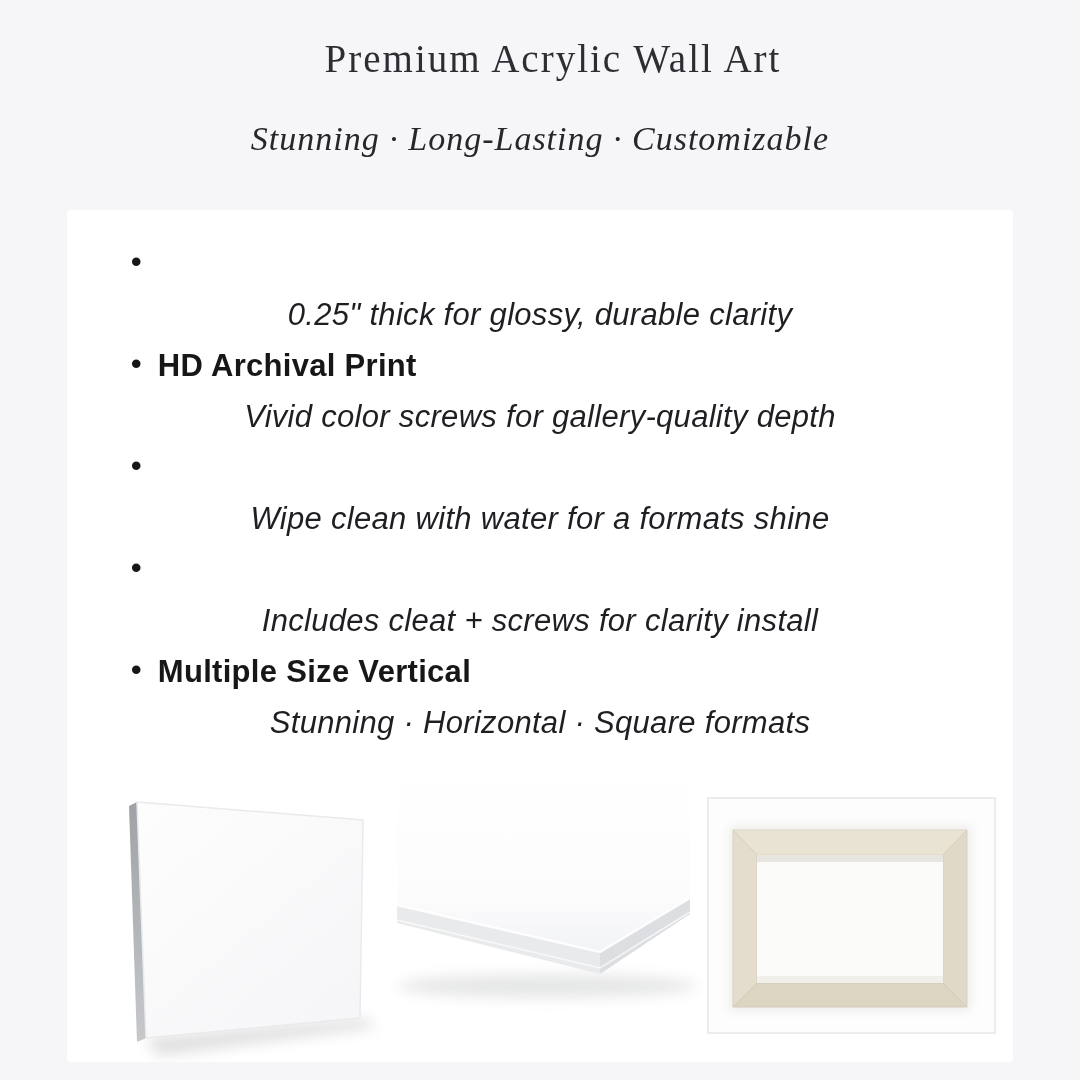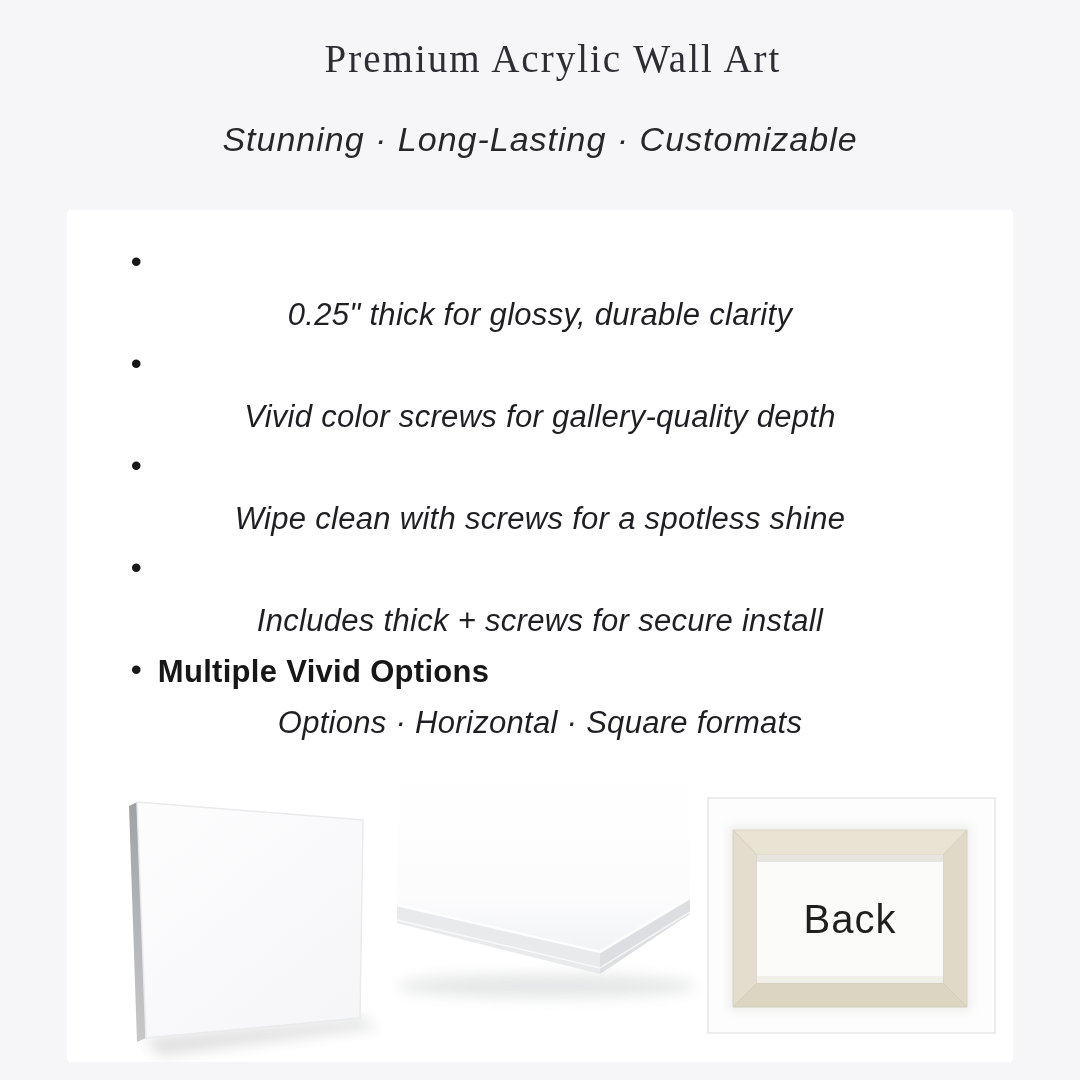--- a/index.html
+++ b/index.html
@@ -12,21 +12,21 @@
   body{font-family:"Liberation Sans",sans-serif;background:var(--page_bg);}
   .canvas{position:relative;width:1080px;height:1080px;background:var(--page_bg);overflow:hidden;}
 
   .page-title{
     position:absolute;top:36px;left:13px;width:100%;text-align:center;
     font-family:"Liberation Serif",serif;font-weight:400;font-size:39px;
     letter-spacing:2px;color:var(--title_color);
   }
   .page-subtitle{
     position:absolute;top:120px;left:0;width:100%;text-align:center;
-    font-style:italic;font-size:34px;letter-spacing:1px;color:var(--subtitle_color);
+    font-style:italic;font-size:34px;letter-spacing:1px;color:var(--subtitle_color);font-family:Liberation Serif, serif;
   }
 
   .card{
     position:absolute;left:67px;top:210px;width:946px;height:852px;
     background:var(--card_bg);border-radius:4px;
   }
 
   .features{position:absolute;left:0;right:0;top:28px;}
   .feat-head{
     display:flex;align-items:baseline;gap:16px;padding-left:64px;
@@ -59,38 +59,39 @@
 
     <div class="features">
 
       <div class="feat-head">
         <span class="bullet">•</span>
       </div>
       <div class="feat-detail">0.25" thick for glossy, durable clarity</div>
 
       <div class="feat-head">
         <span class="bullet">•</span>
+        <span>HD Archival Print</span>
       </div>
       <div class="feat-detail">Vivid color screws for gallery-quality depth</div>
 
       <div class="feat-head">
         <span class="bullet">•</span>
       </div>
-      <div class="feat-detail">Wipe clean with screws for a spotless shine</div>
+      <div class="feat-detail">Wipe clean with water for a formats shine</div>
 
       <div class="feat-head">
         <span class="bullet">•</span>
       </div>
-      <div class="feat-detail">Includes thick + screws for secure install</div>
+      <div class="feat-detail">Includes cleat + screws for clarity install</div>
 
       <div class="feat-head">
         <span class="bullet">•</span>
-        <span>Multiple Vivid Options</span>
+        <span>Multiple Size Vertical</span>
       </div>
-      <div class="feat-detail">Options · Horizontal · Square formats</div>
+      <div class="feat-detail">Stunning · Horizontal · Square formats</div>
 
     </div>
 
     <svg class="images-svg" width="946" height="300" viewBox="0 0 946 300">
       <defs>
         <filter id="blur5" x="-60%" y="-60%" width="220%" height="220%">
           <feGaussianBlur stdDeviation="5"></feGaussianBlur>
         </filter>
         <filter id="blur7" x="-60%" y="-60%" width="220%" height="220%">
           <feGaussianBlur stdDeviation="7"></feGaussianBlur>
@@ -132,16 +133,15 @@
         <polygon points="666,68 900,68 876,93 690,93" style="fill:var(--frame_cream)" stroke="#ddd6c5" stroke-width="1"></polygon>
         <polygon points="666,68 690,93 690,221 666,245" fill="#e4ddcd" stroke="#d8d1c0" stroke-width="1"></polygon>
         <polygon points="900,68 876,93 876,221 900,245" fill="#e0d9c8" stroke="#d8d1c0" stroke-width="1"></polygon>
         <polygon points="666,245 690,221 876,221 900,245" fill="#dcd5c2" stroke="#d2cbb9" stroke-width="1"></polygon>
         <rect x="690" y="93" width="186" height="128" fill="#fbfbfa"></rect>
         <rect x="690" y="93" width="186" height="7" fill="#e2e0d8" opacity="0.8"></rect>
         <rect x="690" y="214" width="186" height="7" fill="#ebe9e2" opacity="0.7"></rect>
       </g>
     </svg>
 
-    <div class="back-label">Back</div>
 
   </div>
 </div>
 
 </body></html>

